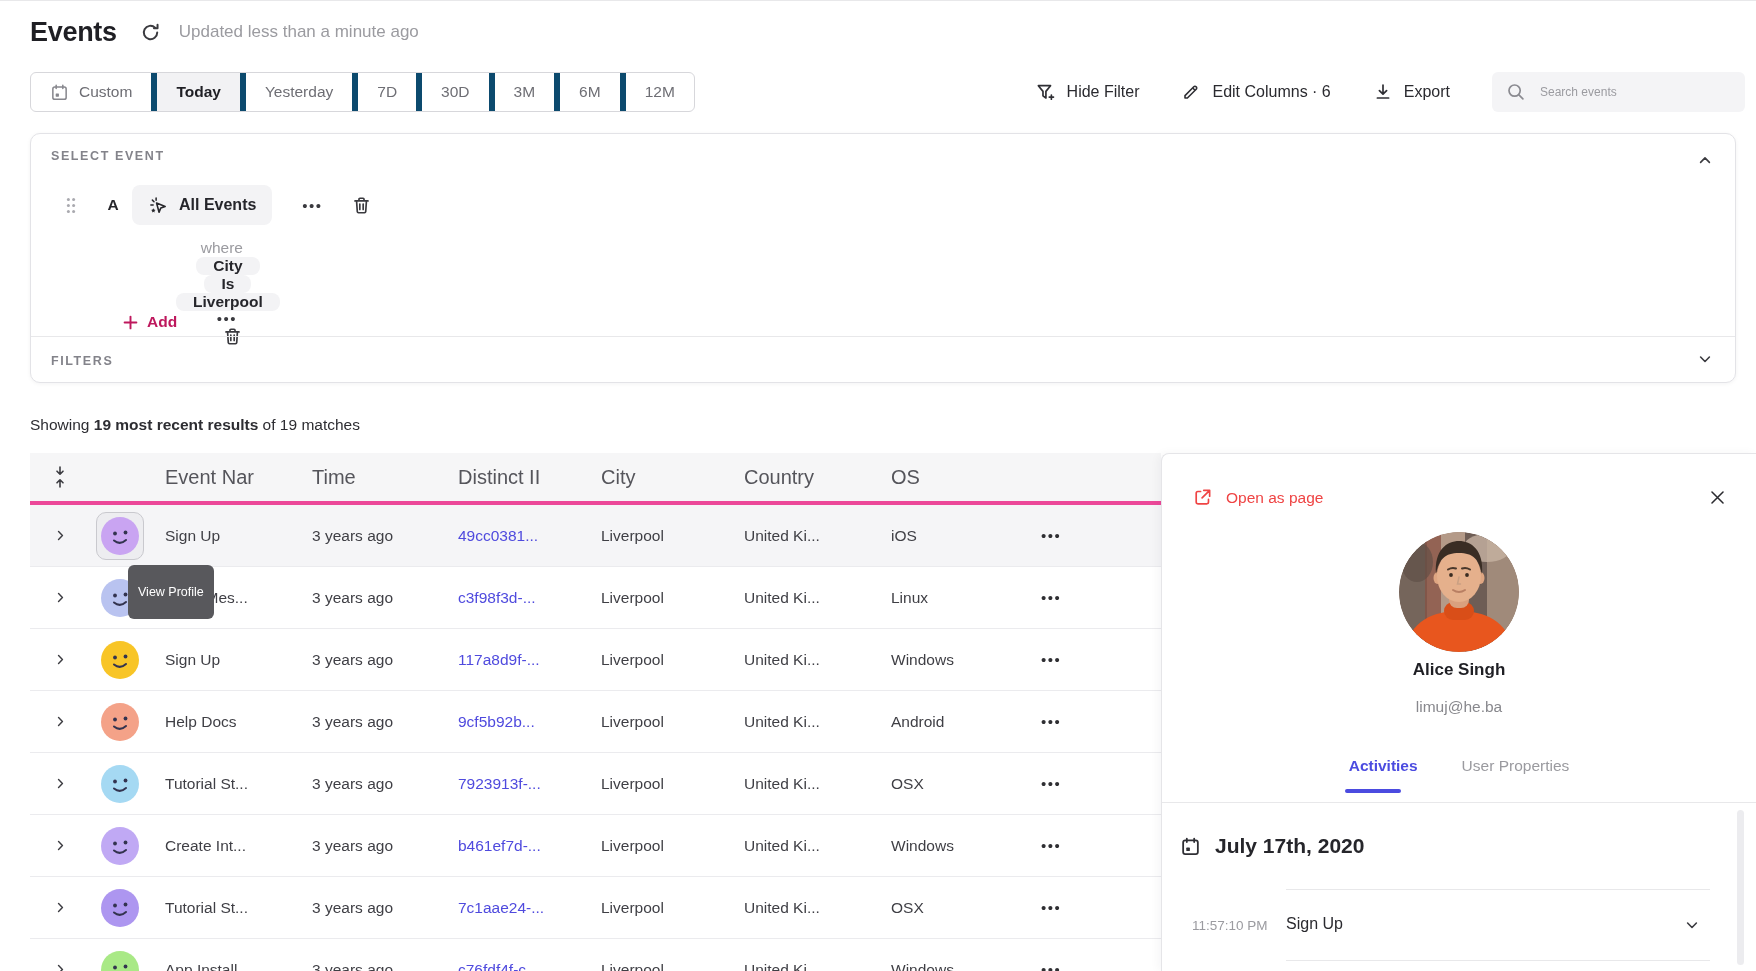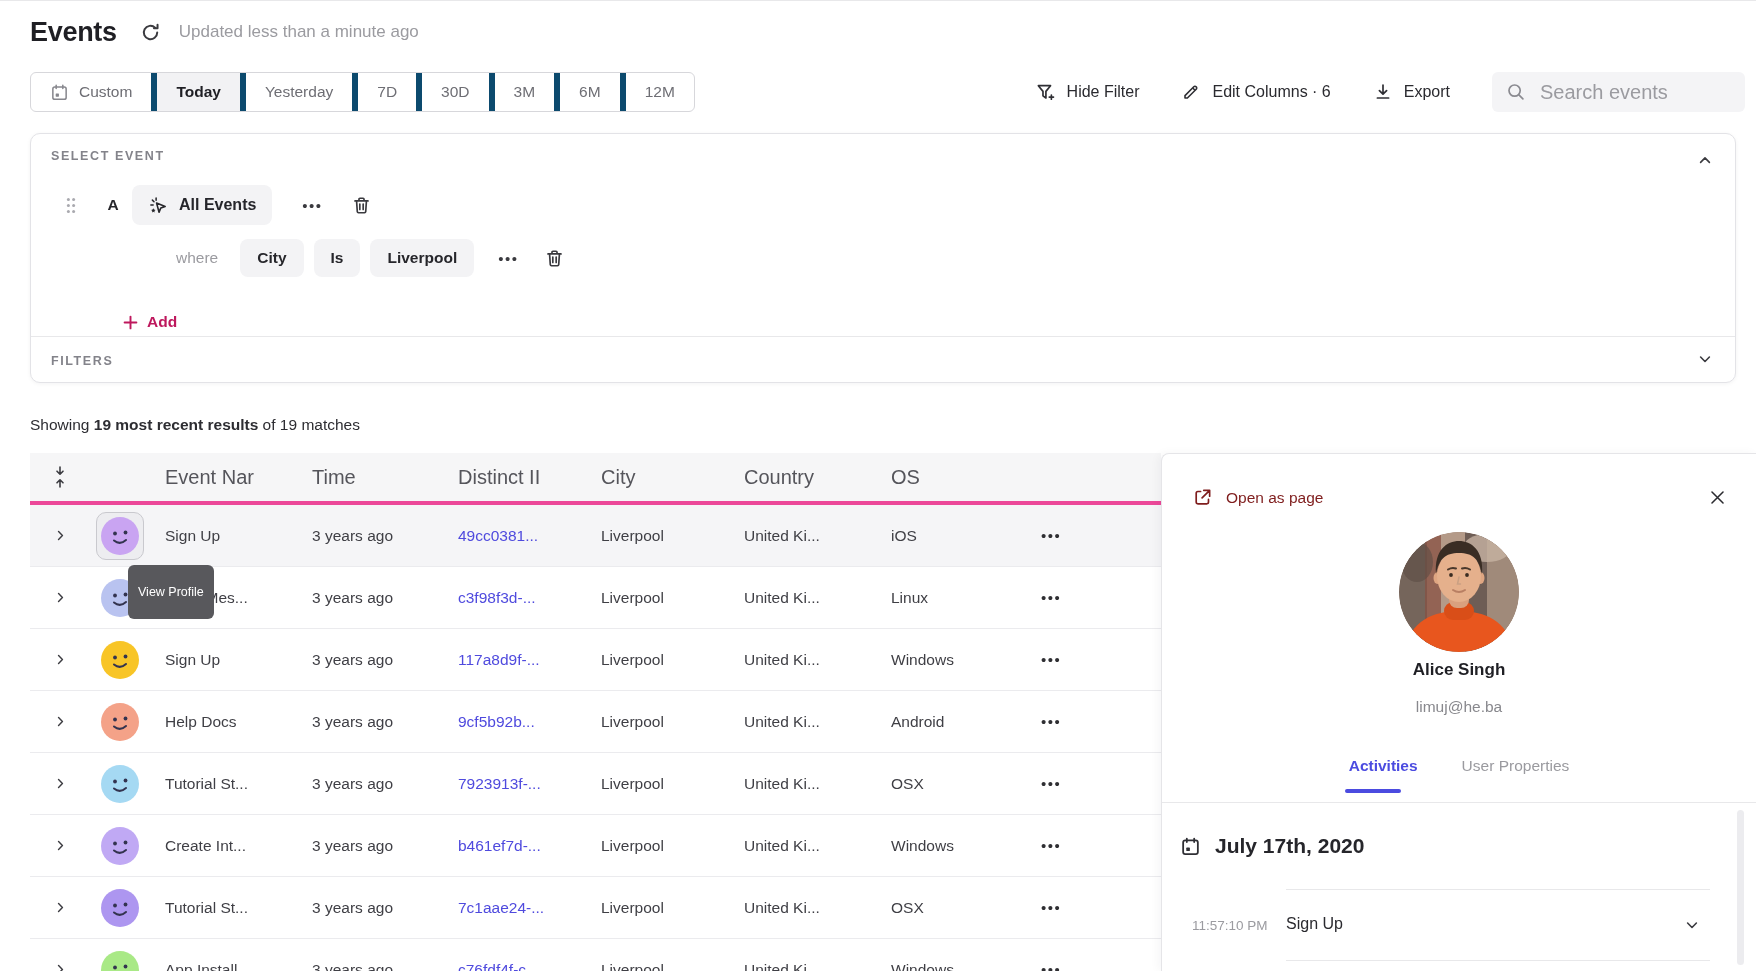--- a/index.html
+++ b/index.html
@@ -21,40 +21,40 @@
   .controls{position:absolute;left:30px;top:72px;right:11px;height:40px;}
   .date-tabs{display:inline-flex;height:40px;border:1px solid #d7d7db;border-radius:6px;overflow:hidden;box-sizing:border-box;background:#fff;}
   .tab{display:flex;align-items:center;gap:10px;padding:0 19px;font-size:15.5px;color:#6e6e74;border-right:6px solid #0c4a6e;cursor:pointer;white-space:nowrap;}
   .tab:last-child{border-right:none;}
   .tab.active{background:#f2f2f4;color:#1f1f24;font-weight:bold;}
   .tab .cal{color:#87878d;}
   .actions{position:absolute;right:0;top:0;height:40px;display:flex;align-items:center;gap:42px;}
   .action{display:flex;align-items:center;gap:11px;font-size:16px;color:#2a2a2f;cursor:pointer;white-space:nowrap;}
   .action svg{color:#2f2f34;}
   .search-box{width:253px;height:40px;box-sizing:border-box;background:#f4f4f6;border-radius:6px;display:flex;align-items:center;gap:12px;padding:0 14px;}
-  .search-box input{border:none;outline:none;background:transparent;font-size:20px;color:#3a3a3f;width:100%;font-family:inherit;}
+  .search-box input{border:none;outline:none;background:transparent;font-size:12px;color:#3a3a3f;width:100%;font-family:inherit;}
   .search-box input::placeholder{color:#9b9ba0;}
   .search-box svg{color:#8a8a90;flex:none;}
 
   
   .filter-card{position:absolute;left:30px;top:133px;width:1706px;height:250px;box-sizing:border-box;
     border:1px solid #e3e3e7;border-radius:10px;box-shadow:0 1px 4px rgba(25,25,40,0.05);background:#fff;}
   .section-label{font-size:12.5px;letter-spacing:1.6px;color:#83838a;font-weight:bold;}
   .select-event-label{position:absolute;left:20px;top:15px;}
   .card-collapse{position:absolute;right:22px;top:18px;color:#3a3a3f;cursor:pointer;}
   .event-row{position:absolute;left:35px;top:51px;height:40px;display:flex;align-items:center;}
   .drag-handle{color:#a9a9af;margin-right:30px;cursor:grab;}
   .event-letter{font-size:15.5px;font-weight:bold;color:#26262b;width:14px;text-align:center;margin-right:12px;}
   .chip{display:flex;align-items:center;background:#f3f3f5;border-radius:8px;height:40px;padding:0 16px;gap:10px;font-size:16px;font-weight:bold;color:#26262b;cursor:pointer;}
   .chip.small{height:38px;padding:0 17px;font-size:15.5px;}
   .chip.plain{font-weight:bold;}
   .dots-btn{font-size:15px;letter-spacing:1.5px;color:#3a3a3f;cursor:pointer;line-height:1;}
   .event-row .dots-btn{margin:0 28px 0 30px;}
   .trash-btn{color:#3a3a3f;cursor:pointer;display:flex;}
-  .where-row{position:absolute;left:145px;top:105px;height:38px;display:flex;align-items:center;}
+  .where-row{position:absolute;left:145px;top:105px;height:38px;display:flex;align-items:center;flex-direction:column;}
   .where-word{font-size:15.5px;color:#9b9ba0;margin-right:22px;}
   .where-row .chip{margin-right:10px;}
   .where-row .dots-btn{margin:0 26px 0 14px;}
   .add-row{position:absolute;left:92px;top:173px;height:30px;display:flex;align-items:center;gap:9px;font-size:15.5px;font-weight:bold;color:#be185d;cursor:pointer;}
   .card-divider{position:absolute;left:0;right:0;top:202px;height:1px;background:#e8e8ea;}
   .filters-row{position:absolute;left:0;right:0;top:203px;bottom:0;cursor:pointer;}
   .filters-label{position:absolute;left:20px;top:17px;}
   .filters-chevron{position:absolute;right:22px;top:14px;color:#3a3a3f;}
 
   
@@ -78,21 +78,21 @@
 
   
   .tooltip{position:absolute;left:128px;top:565px;background:#58585c;color:#ffffff;font-size:12.5px;
     padding:20px 10px;border-radius:6px;z-index:30;white-space:nowrap;}
 
   
   .profile-panel{position:absolute;left:1161px;top:453px;right:0;bottom:0;background:#fff;
     border-left:1px solid #e5e5e8;border-top:1px solid #e5e5e8;border-top-left-radius:8px;
     box-shadow:-3px 0 10px rgba(25,25,40,0.04);}
   .panel-header{position:absolute;left:30px;right:30px;top:33px;display:flex;align-items:center;justify-content:space-between;}
-  .open-as-page{display:flex;align-items:center;gap:13px;font-size:15.5px;color:#7f1d1d;cursor:pointer;}
+  .open-as-page{display:flex;align-items:center;gap:13px;font-size:15.5px;color:#ef4444;cursor:pointer;}
   .close-btn{color:#2a2a2f;cursor:pointer;display:flex;}
   .photo-avatar{position:absolute;left:50%;transform:translateX(-50%);top:78px;width:120px;height:120px;border-radius:50%;overflow:hidden;}
   .user-name{position:absolute;left:0;right:0;top:206px;text-align:center;font-size:17px;font-weight:bold;color:#1f1f24;}
   .user-email{position:absolute;left:0;right:0;top:244px;text-align:center;font-size:15.5px;color:#88888d;}
   .panel-tabs{position:absolute;left:0;right:0;top:303px;display:flex;justify-content:center;gap:44px;font-size:15.5px;}
   .ptab{color:#9a9a9f;cursor:pointer;text-align:right;}
   .ptab.active{color:#4b4be0;font-weight:bold;}
   .tab-underline{position:absolute;left:50%;transform:translateX(-50%);margin-left:-86px;top:335px;width:56px;height:4px;border-radius:2px;background:#4b4be0;}
   .panel-divider{position:absolute;height:1px;background:#e8e8ea;}
   .pd1{left:0;right:0;top:348px;}

